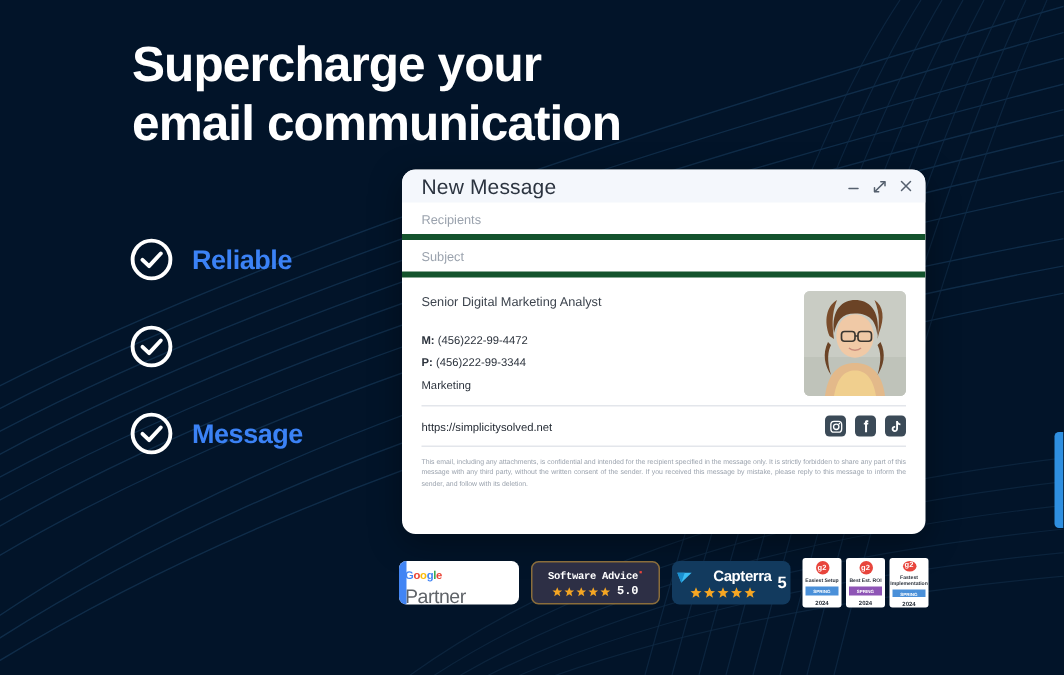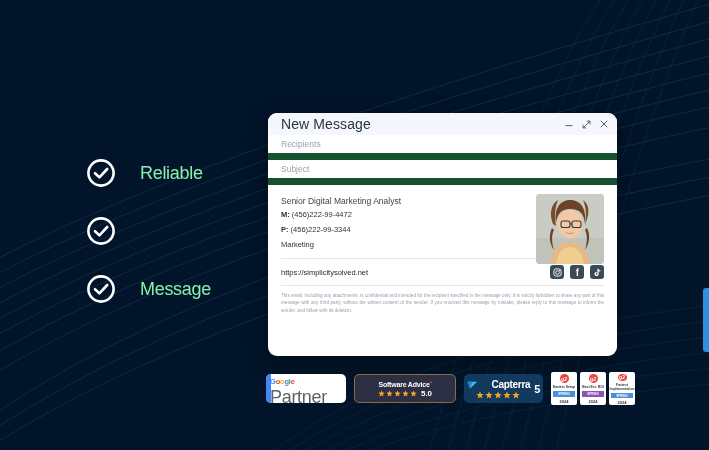--- a/index.html
+++ b/index.html
@@ -26,25 +26,25 @@
     letter-spacing:-0.6px;
   }
   .headline span { display:block; white-space:nowrap; }
 
   
   .features { position:absolute; left:86px; top:155px; }
   .feature { display:flex; align-items:center; height:36px; margin-bottom:22px; }
   .feature:last-child { margin-bottom:0; }
   .check-icon { width:30px; height:30px; flex:0 0 30px; }
   .feature-label {
-    color:#86efac;
+    color:#3b82f6;
     font-size:18px;
-    font-weight:400;
+    font-weight:700;
     letter-spacing:-0.3px;
-    margin-left:24px;
+    margin-left:12px;
     white-space:nowrap;
   }
 
   
   .email-card {
     position:absolute; left:268px; top:113px;
     width:349px; height:243px;
     background:#ffffff;
     border-radius:9px;
     box-shadow:0 6px 22px rgba(0,0,0,.35);
@@ -60,31 +60,31 @@
     font-size:14px; color:#2c3440; flex:1;
     letter-spacing:.1px;
   }
   .win-ctrls { display:flex; align-items:center; gap:9px; }
   .win-ctrls svg { display:block; }
 
   .field-row {
     height:25px;
     display:flex; align-items:center;
     padding:0 13px;
-    border-bottom:7px solid #14532d;
+    border-bottom:4px solid #14532d;
     font-size:8.5px;
     color:#9aa2ad;
   }
 
   .sig-area { padding:11px 13px 0 13px; position:relative; }
   .sig-name {
     font-size:11px; font-weight:700; color:#1d242e;
     letter-spacing:-.1px; margin-bottom:6px;
   }
-  .sig-role { font-size:8.5px; color:#3d444e; margin-bottom:4px; }
+  .sig-role { font-size:8.5px; color:#3d444e; margin-bottom:16px; }
   .sig-line { font-size:7.5px; color:#2c333d; margin-bottom:6px; }
   .sig-line b { font-weight:700; }
   .sig-dept { font-size:7.5px; color:#2c333d; }
 
   .portrait {
     position:absolute; right:13px; top:9px;
     width:68px; height:70px;
     border-radius:4px;
     overflow:hidden;
     background:#cfd2cc;
@@ -126,29 +126,30 @@
     width:80px; height:29px; border-radius:5px;
     background:#ffffff;
     display:flex; align-items:center;
     padding-left:4px;
     position:relative; overflow:hidden;
   }
   .g-bar { width:5px; height:29px; background:#4285f4; position:absolute; left:0; top:0; }
   .g-inner { margin-left:0; line-height:1; }
   .g-word { font-size:7.5px; font-weight:700; letter-spacing:-.2px; }
   .g-word i { font-style:normal; }
-  .g-partner { font-size:18px; color:#5f6368; letter-spacing:-.3px; margin-top:1px; }
+  .g-partner { font-size:13px; color:#5f6368; letter-spacing:-.3px; margin-top:1px; }
 
   .badge-sa {
-    width:102px; height:29px; border-radius:5px;
+    width:86px; height:29px; border-radius:5px;
     background:#2d2f45;
     border:1px solid #8a6d3b;
     display:flex; flex-direction:column;
     align-items:center; justify-content:center;
     gap:1px;
+    font-family:Liberation Mono, monospace;
   }
   .sa-title { font-size:7px; font-weight:700; color:#ffffff; letter-spacing:-.2px; }
   .sa-title sup { color:#e8453c; font-size:6px; }
   .sa-stars { display:flex; align-items:center; gap:1px; }
   .sa-score { font-size:8px; font-weight:700; color:#ffffff; margin-left:3px; }
 
   .badge-capterra {
     width:79px; height:29px; border-radius:5px;
     background:#123a5e;
     display:flex; align-items:center; justify-content:center;
@@ -227,20 +228,22 @@
         <path d="M670 0 Q 600 140 520 450"></path>
         <path d="M684 0 Q 616 144 538 450"></path>
         <path d="M698 0 Q 632 148 556 450"></path>
       </g>
     </svg>
   </div>
 
   <div style="position:absolute;right:0;top:288px;width:6px;height:64px;background:#2f8fe0;border-radius:3px 0 0 3px;"></div>
 
   <h1 class="headline">
+    <span>Supercharge your</span>
+    <span>email communication</span>
   </h1>
 
   <div class="features">
 
     <div class="feature">
       <span class="check-icon">
         <svg width="30" height="30" viewBox="0 0 30 30">
           <circle cx="15" cy="15" r="12.6" fill="none" stroke="#ffffff" stroke-width="2.6"></circle>
           <path d="M9 15.2 L13.4 19.4 L21.2 11" fill="none" stroke="#ffffff" stroke-width="2.6" stroke-linecap="round" stroke-linejoin="round"></path>
         </svg>

